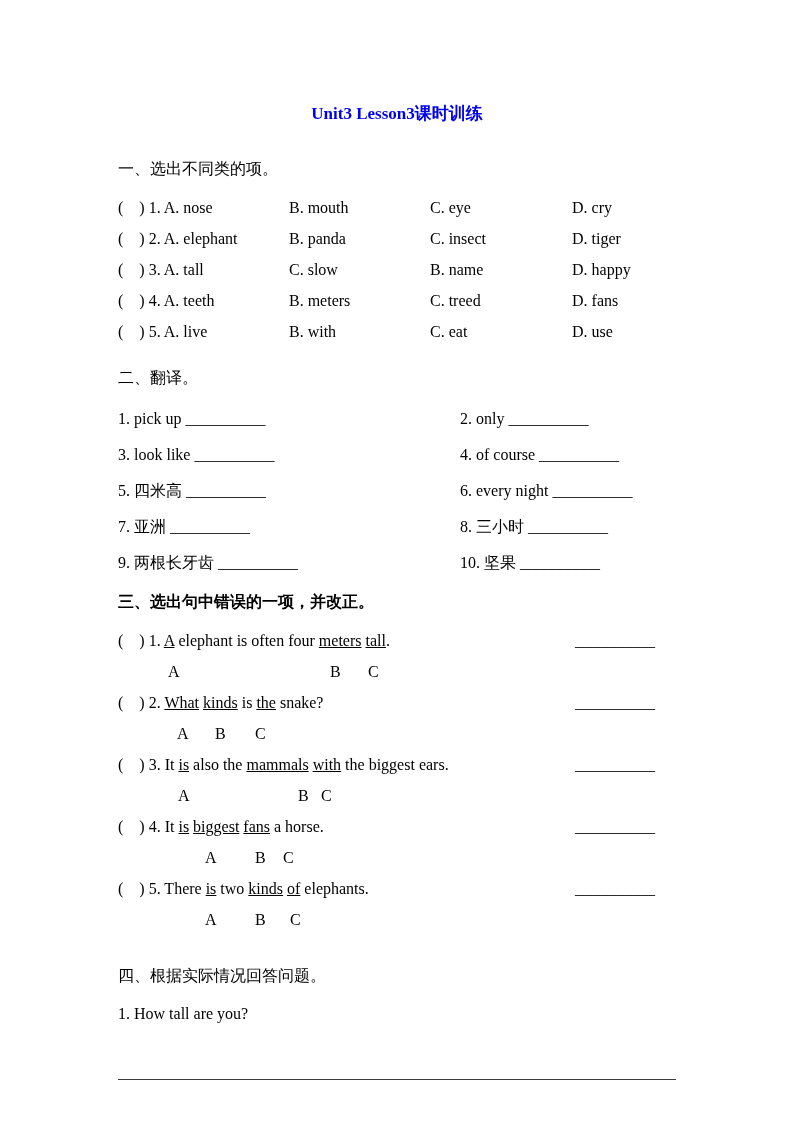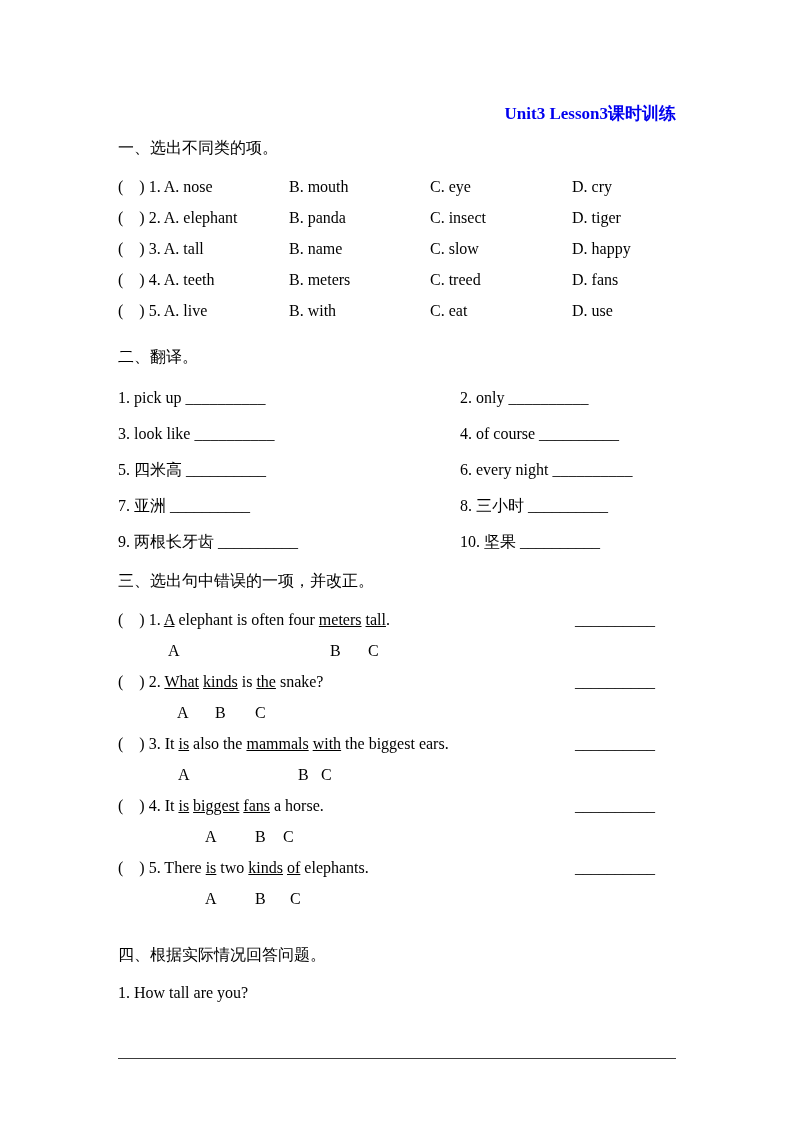--- a/index.html
+++ b/index.html
@@ -5,37 +5,37 @@
   * { margin:0; padding:0; box-sizing:border-box; }
   html,body { background:#ffffff; }
   body {
     width:793px; height:1122px;
     font-family:"Liberation Serif","DejaVu Serif",serif;
     color:#000000; font-size:16px;
     position:relative; overflow:hidden;
   }
   .page { padding:103px 117px 0 118px; }
   .title {
-    text-align:right; font-weight:bold; font-size:17px;
-    line-height:22px; color:#0000ee; margin-bottom:12px;
+    text-align:center; font-weight:bold; font-size:17px;
+    line-height:22px; color:#0000ee; margin-bottom:33px;
     white-space:pre-wrap;
   }
   .sec-heading { font-size:16px; line-height:22px; white-space:pre-wrap; }
   .sec1-heading { margin-top:0; }
   .mc-table { margin-top:12px; }
   .mc-row {
     display:grid; grid-template-columns:171px 141px 142px 1fr;
     line-height:31px;
   }
   .mc-cell { white-space:pre-wrap; }
   .sec2-heading { margin-top:20px; }
   .s2-table { margin-top:12px; }
   .s2-row { display:grid; grid-template-columns:342px 1fr; line-height:36px; }
   .s2-cell { white-space:pre-wrap; }
-  .sec3-heading { margin-top:10px; }
+  .sec3-heading { margin-top:10px;font-weight:bold; }
   .s3-items { margin-top:12px; }
   .s3-sentence { position:relative; line-height:31px; white-space:pre-wrap; }
   .s3-sentence .u { text-decoration:underline; }
   .s3-sentence .blank { position:absolute; left:457px; top:0; }
   .s3-letters { position:relative; height:31px; line-height:31px; }
   .s3-letters .L { position:absolute; top:0; }
   .it1 .L:nth-child(1){left:50px}  .it1 .L:nth-child(2){left:212px} .it1 .L:nth-child(3){left:250px}
   .it2 .L:nth-child(1){left:59px}  .it2 .L:nth-child(2){left:97px}  .it2 .L:nth-child(3){left:137px}
   .it3 .L:nth-child(1){left:60px}  .it3 .L:nth-child(2){left:180px} .it3 .L:nth-child(3){left:203px}
   .it4 .L:nth-child(1){left:87px}  .it4 .L:nth-child(2){left:137px} .it4 .L:nth-child(3){left:165px}
@@ -60,22 +60,22 @@
         <span class="mc-cell">D. cry</span>
       </div>
     <div class="mc-row">
         <span class="mc-cell">(    ) 2. A. elephant</span>
         <span class="mc-cell">B. panda</span>
         <span class="mc-cell">C. insect</span>
         <span class="mc-cell">D. tiger</span>
       </div>
     <div class="mc-row">
         <span class="mc-cell">(    ) 3. A. tall</span>
+        <span class="mc-cell">C. slow</span>
         <span class="mc-cell">B. name</span>
-        <span class="mc-cell">C. slow</span>
         <span class="mc-cell">D. happy</span>
       </div>
     <div class="mc-row">
         <span class="mc-cell">(    ) 4. A. teeth</span>
         <span class="mc-cell">B. meters</span>
         <span class="mc-cell">C. treed</span>
         <span class="mc-cell">D. fans</span>
       </div>
     <div class="mc-row">
         <span class="mc-cell">(    ) 5. A. live</span>

